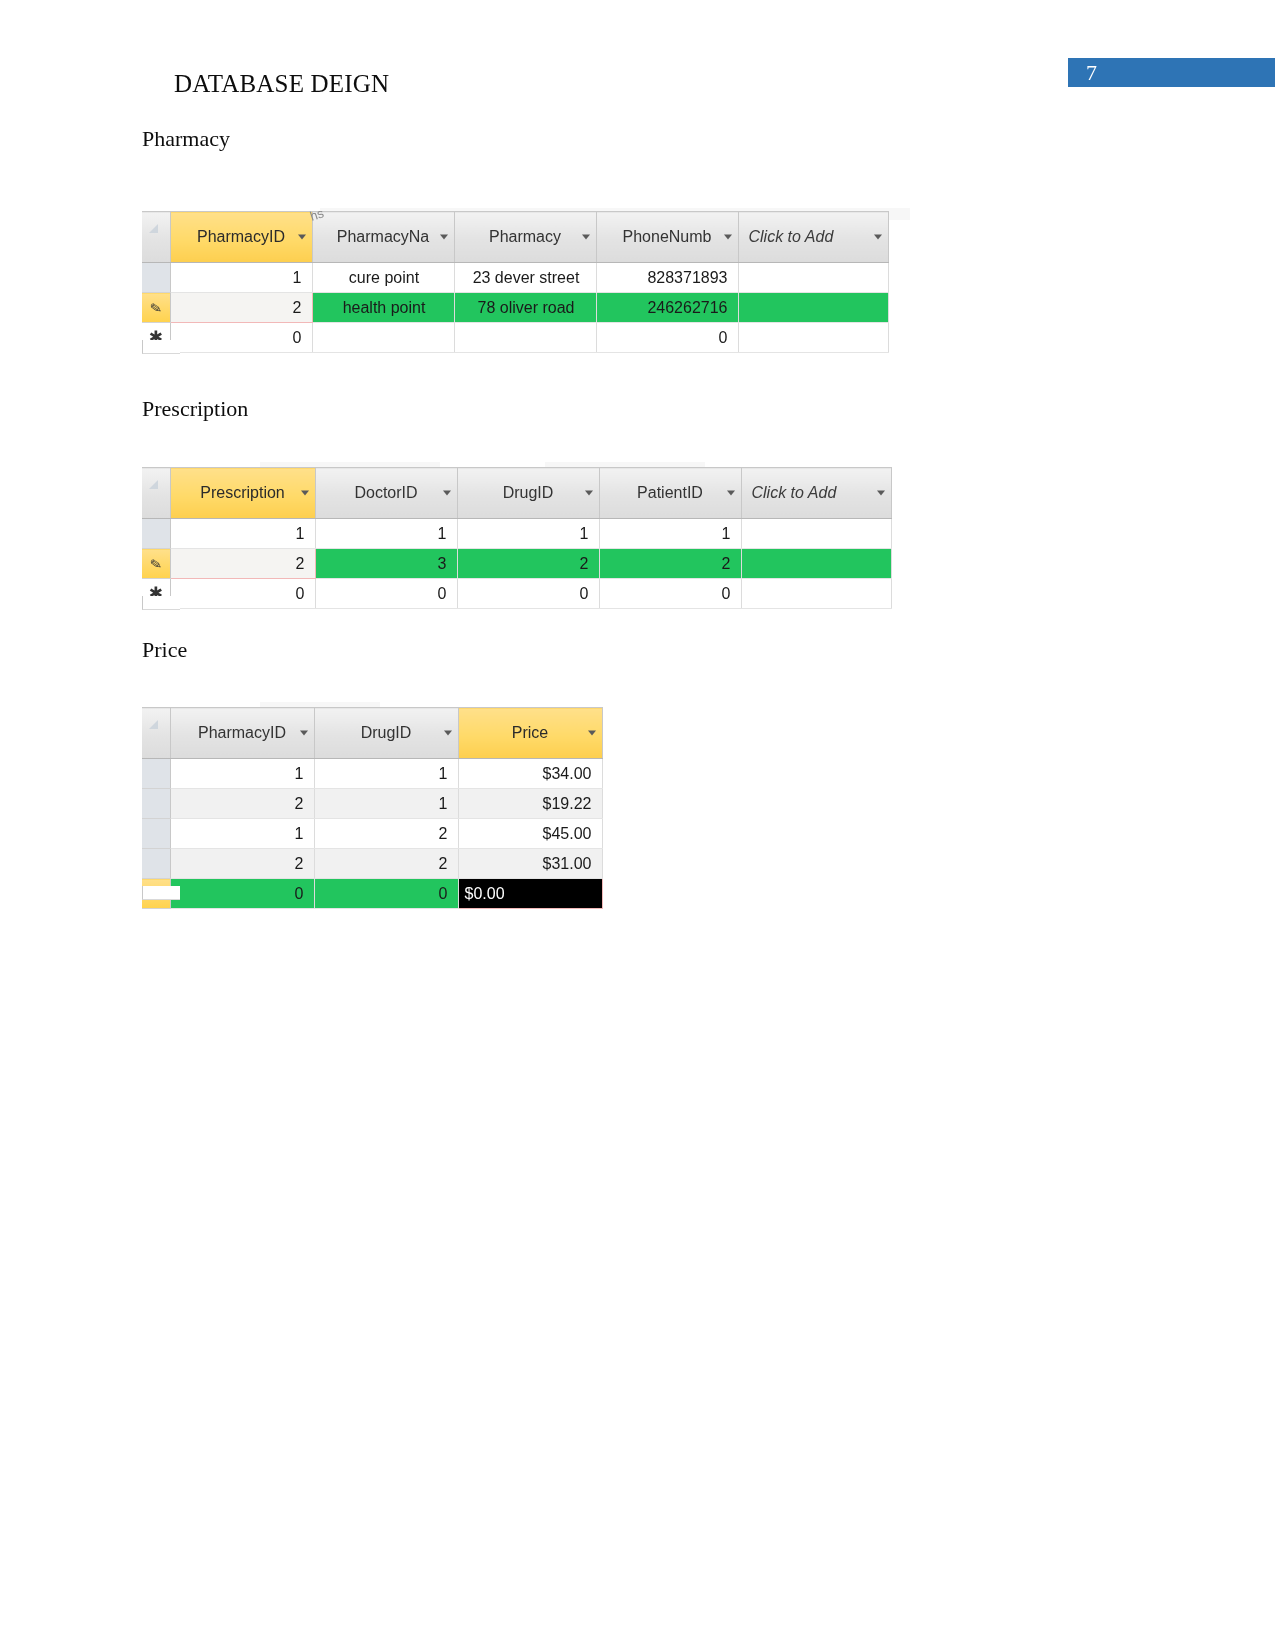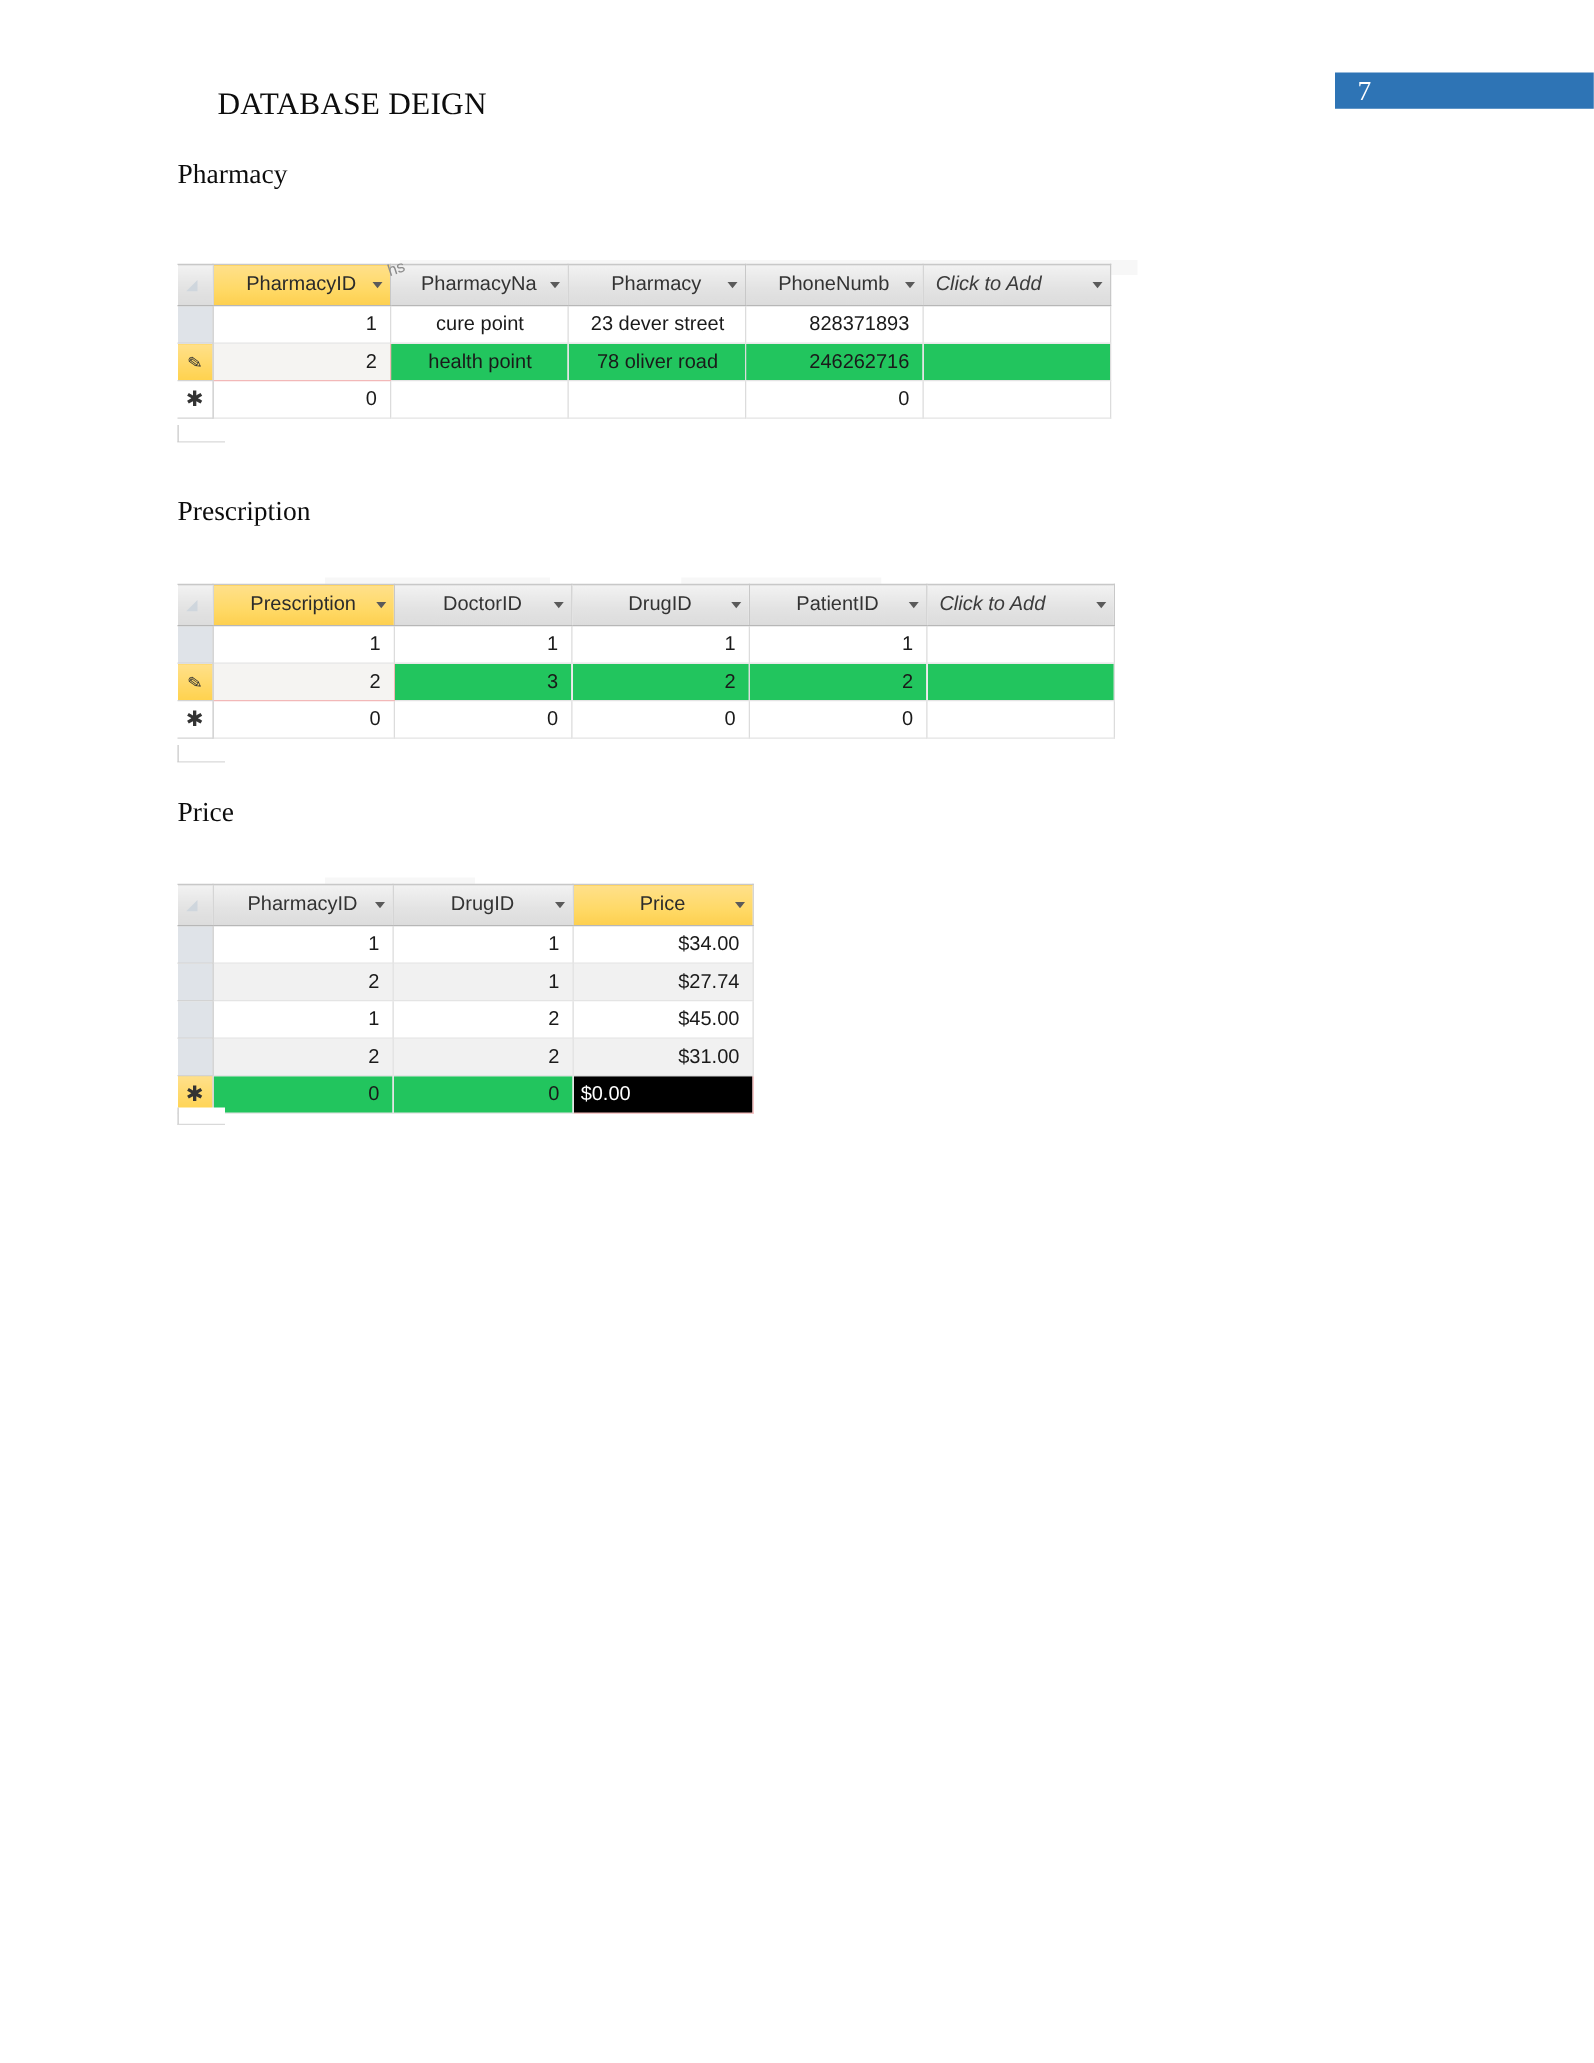--- a/index.html
+++ b/index.html
@@ -82,21 +82,21 @@
   
   .hdr th {
     background: linear-gradient(to bottom, #f2f2f2 0%, #e3e3e3 55%, #dcdcdc 100%);
     border-right: 1px solid #c8c8c8;
     border-bottom: 1px solid #b7b7b7;
     border-top: 1px solid #c8c8c8;
     color: #333333;
     font-size: 16px;
     text-align: center;
     position: relative;
-    height: 33px;
+    height: 51px;
   }
   .hdr th.sel {
     background: linear-gradient(to bottom, #ffe08a 0%, #ffd966 60%, #fdcf4f 100%);
     color: #2b2b2b;
   }
   .hdr th.addcol {
     font-style: italic;
     text-align: left;
     padding-left: 10px;
     color: #3b3b3b;
@@ -398,21 +398,21 @@
       <td class="gutter"></td>
       <td class="data num">1</td>
       <td class="data num">1</td>
       <td class="data num">$34.00</td>
     </tr>
 
     <tr class="alt">
       <td class="gutter"></td>
       <td class="data num">2</td>
       <td class="data num">1</td>
-      <td class="data num">$27.74</td>
+      <td class="data num">$19.22</td>
     </tr>
 
     <tr>
       <td class="gutter"></td>
       <td class="data num">1</td>
       <td class="data num">2</td>
       <td class="data num">$45.00</td>
     </tr>
 
     <tr class="alt">

